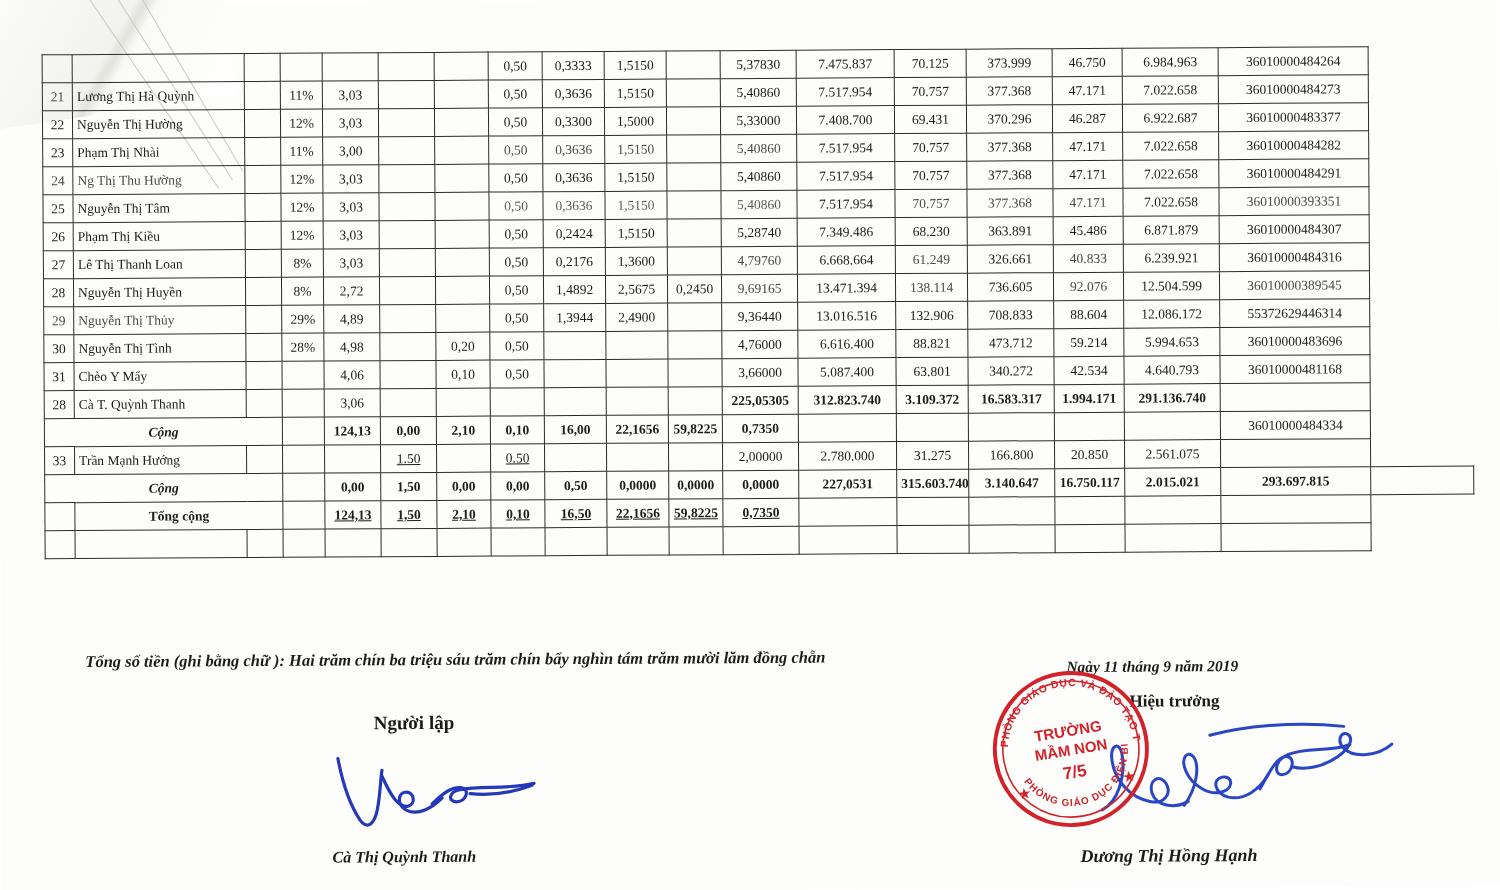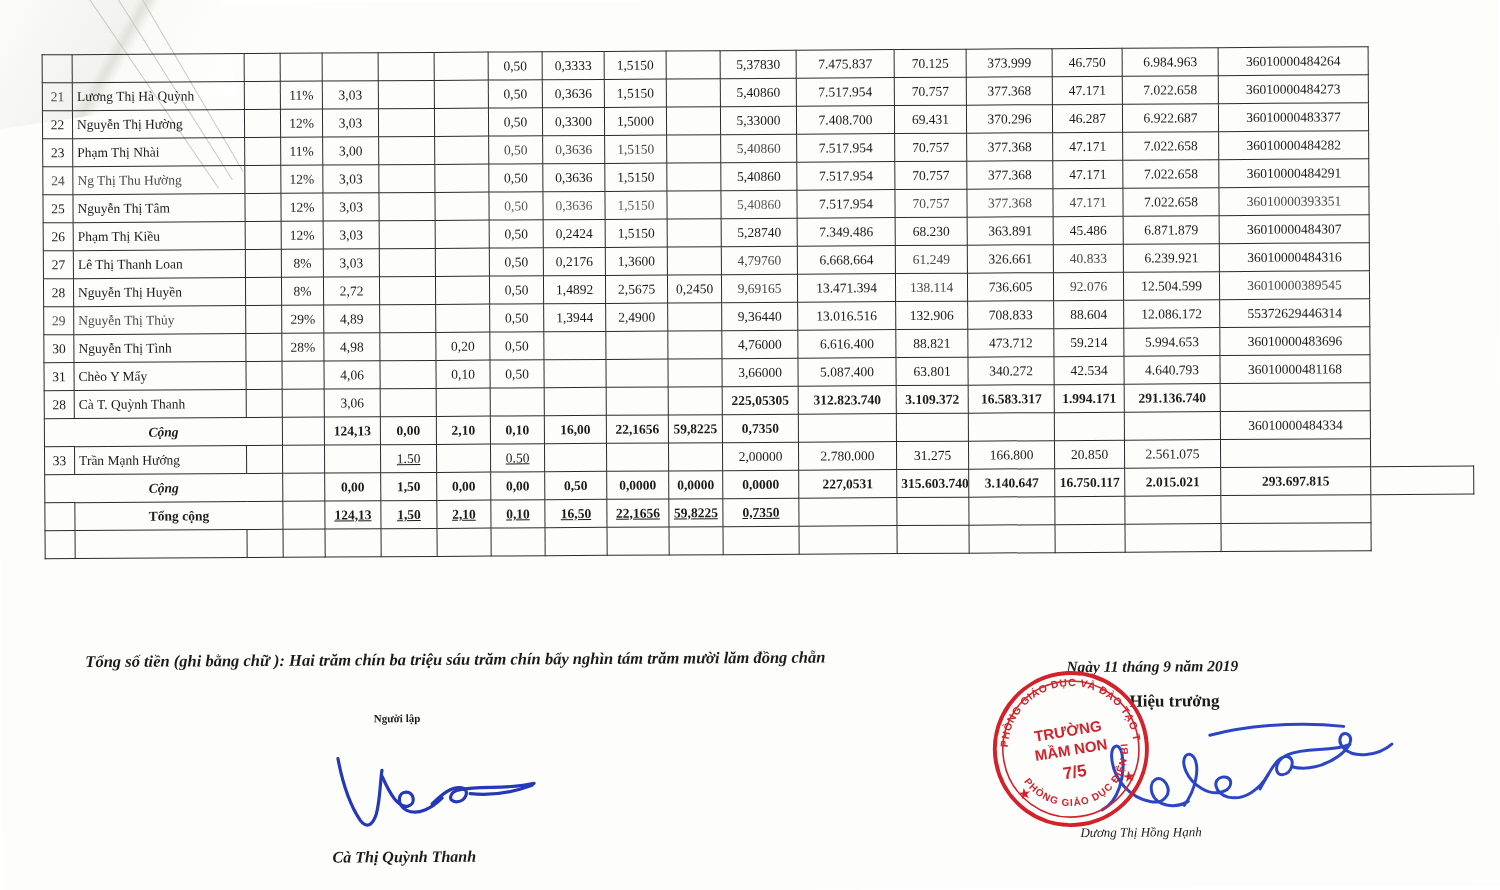--- a/index.html
+++ b/index.html
@@ -122,41 +122,41 @@
     left: 1065px; top: 12px;
     font-style: italic;
     font-weight: bold;
     font-size: 15.5px;
     white-space: nowrap;
   }
   .role-left {
     position: absolute;
     left: 372px; top: 62px;
     font-weight: bold;
-    font-size: 11px;
+    font-size: 19px;
   }
   .role-right {
     position: absolute;
     left: 1128px; top: 46px;
     font-weight: bold;
     font-size: 17px;
   }
   .name-left {
     position: absolute;
     left: 330px; top: 198px;
     font-weight: bold;
     font-style: italic;
     font-size: 16px;
   }
   .name-right {
     position: absolute;
-    left: 1078px; top: 179px;
-    font-weight: normal;
+    left: 1078px; top: 200px;
+    font-weight: bold;
     font-style: italic;
-    font-size: 13px;
+    font-size: 18px;
   }
 
   
   .sig {
     position: absolute;
     pointer-events: none;
   }
   .sig-left  { left: 318px; top: 100px; }
   .sig-right { left: 1090px; top: 60px; }
 

